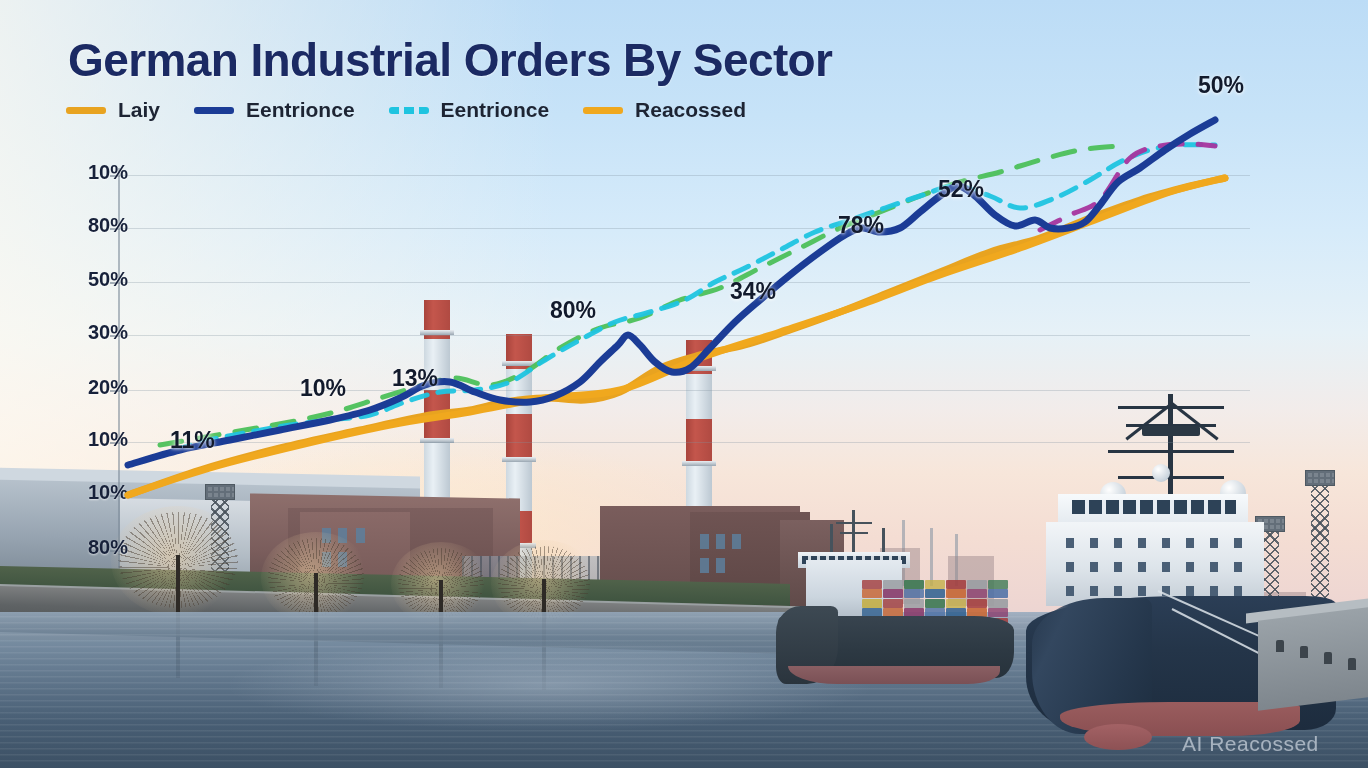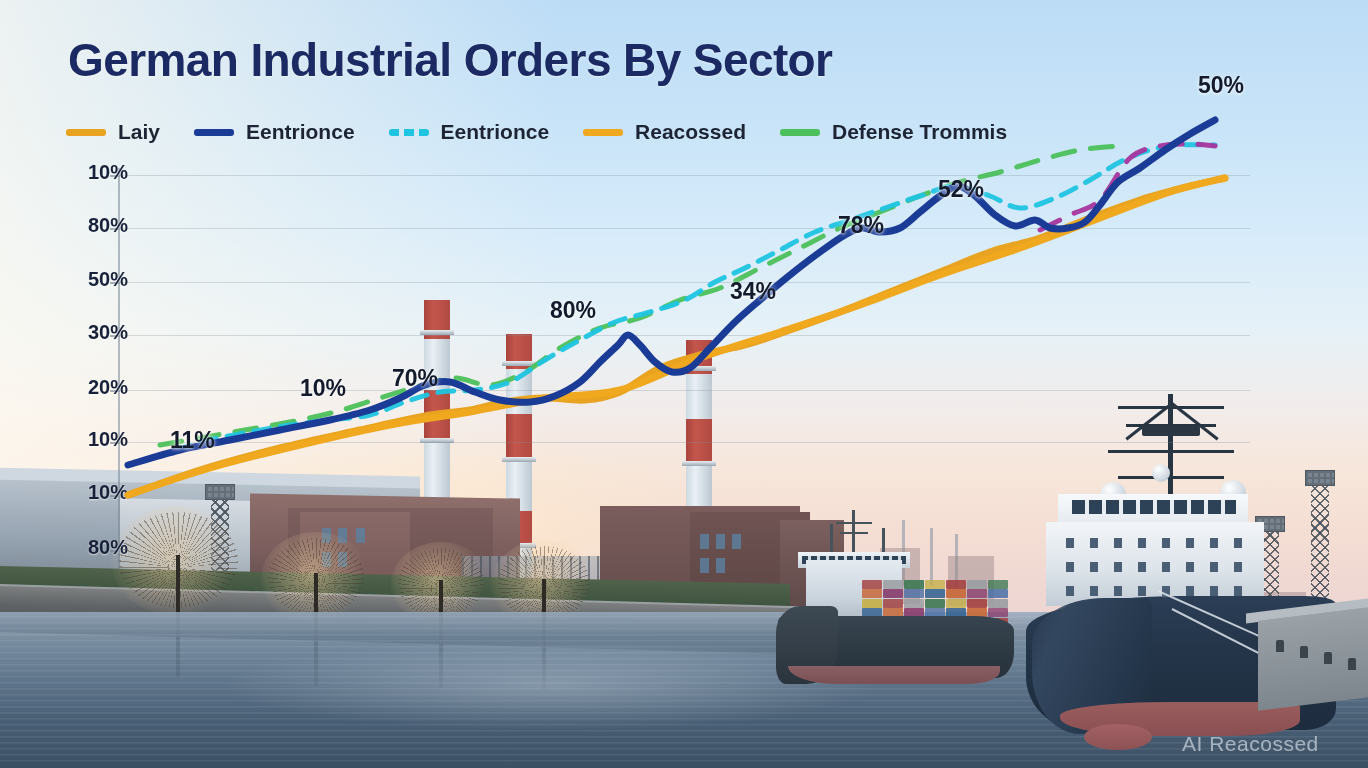--- a/index.html
+++ b/index.html
@@ -277,21 +277,21 @@
   .chart-layer { position:absolute; inset:0; }
 
   .title {
     position:absolute; left:68px; top:33px;
     font-size:46px; font-weight:700; color:#1b2a63;
     letter-spacing:-.6px; white-space:nowrap;
     text-shadow:0 1px 2px rgba(255,255,255,.55);
   }
 
   .legend {
-    position:absolute; left:66px; top:120px;
+    position:absolute; left:66px; top:98px;
     display:flex; align-items:center; gap:0px; white-space:nowrap;
   }
   .lg-item { display:flex; align-items:center; margin-right:34px; }
   .lg-swatch { width:40px; height:7px; border-radius:3px; margin-right:12px; }
   .lg-label { font-size:21px; font-weight:600; color:#1d2433; }
 
   .ylabels { position:absolute; left:0; top:0; width:1368px; height:768px; }
   .ytick {
     position:absolute; font-size:20px; font-weight:700; color:#17213a;
     text-align:right; width:70px;
@@ -569,24 +569,20 @@
           <span class="lg-label">Eentrionce</span>
         </div>
         <div class="lg-item">
           <span class="lg-swatch" style="background: repeating-linear-gradient(90deg, rgb(31, 196, 224) 0px, rgb(31, 196, 224) 10px, rgba(0, 0, 0, 0) 10px, rgba(0, 0, 0, 0) 15px);"></span>
           <span class="lg-label">Eentrionce</span>
         </div>
         <div class="lg-item">
           <span class="lg-swatch" style="background: rgb(240, 168, 30);"></span>
           <span class="lg-label">Reacossed</span>
         </div>
-        <div class="lg-item">
-          <span class="lg-swatch" style="background: rgb(76, 192, 90);"></span>
-          <span class="lg-label">Defense Trommis</span>
-        </div>
       </div>
 
     <div class="axis-line"></div>
     <div id="grid">
         <div class="tickmark" style="top: 175px;"></div>
         <div class="gridline" style="top: 175px;"></div>
         <div class="tickmark" style="top: 228px;"></div>
         <div class="gridline" style="top: 228px;"></div>
         <div class="tickmark" style="top: 282px;"></div>
         <div class="gridline" style="top: 282px;"></div>
@@ -615,21 +611,21 @@
         <path d="M 175 450 C 180.83333333333334 448.3333333333333, 197.5 443, 210 440 C 222.5 437, 236.66666666666666 434.5, 250 432 C 263.3333333333333 429.5, 276.6666666666667 427, 290 425 C 303.3333333333333 423, 316.6666666666667 421.6666666666667, 330 420 C 343.3333333333333 418.3333333333333, 357.5 418, 370 415 C 382.5 412, 393.3333333333333 405.8333333333333, 405 402 C 416.6666666666667 398.1666666666667, 428.3333333333333 394, 440 392 C 451.6666666666667 390, 463.3333333333333 391.6666666666667, 475 390 C 486.6666666666667 388.3333333333333, 498.3333333333333 387, 510 382 C 521.6666666666666 377, 533.3333333333334 367, 545 360 C 556.6666666666666 353, 568.3333333333334 346.3333333333333, 580 340 C 591.6666666666666 333.6666666666667, 603.3333333333334 326.6666666666667, 615 322 C 626.6666666666666 317.3333333333333, 638.3333333333334 315.6666666666667, 650 312 C 661.6666666666666 308.3333333333333, 674.1666666666666 305, 685 300 C 695.8333333333334 295, 705 287.3333333333333, 715 282 C 725 276.6666666666667, 734.1666666666666 273.3333333333333, 745 268 C 755.8333333333334 262.6666666666667, 768.3333333333334 256, 780 250 C 791.6666666666666 244, 803.3333333333334 237, 815 232 C 826.6666666666666 227, 838.3333333333334 224, 850 220 C 861.6666666666666 216, 873.3333333333334 212, 885 208 C 896.6666666666666 204, 908.3333333333334 199.66666666666666, 920 196 C 931.6666666666666 192.33333333333334, 943.3333333333334 186, 955 186 C 966.6666666666666 186, 979.1666666666666 192.33333333333334, 990 196 C 1000.8333333333334 199.66666666666666, 1009.1666666666666 207.66666666666666, 1020 208 C 1030.8333333333333 208.33333333333334, 1043.3333333333333 202.66666666666666, 1055 198 C 1066.6666666666667 193.33333333333334, 1079.1666666666667 186, 1090 180 C 1100.8333333333333 174, 1110 167, 1120 162 C 1130 157, 1140 152.83333333333334, 1150 150 C 1160 147.16666666666666, 1169.1666666666667 145.83333333333334, 1180 145 C 1190.8333333333333 144.16666666666666, 1209.1666666666667 145, 1215 145" fill="none" stroke="#1FC4E0" stroke-width="5" stroke-linecap="round" stroke-linejoin="round" stroke-dasharray="16 11" opacity=".95"></path>
         <path d="M 1040 230 C 1045 227.5, 1060 220, 1070 215 C 1080 210, 1090 209.5, 1100 200 C 1110 190.5, 1120 167, 1130 158 C 1140 149, 1150 148.33333333333334, 1160 146 C 1170 143.66666666666666, 1180.8333333333333 144, 1190 144 C 1199.1666666666667 144, 1210.8333333333333 145.66666666666666, 1215 146" fill="none" stroke="#A7359E" stroke-width="5" stroke-linecap="round" stroke-linejoin="round" stroke-dasharray="22 16" opacity=".95"></path>
         <path d="M 128 495 C 140 490.8333333333333, 174.66666666666666 477.8333333333333, 200 470 C 225.33333333333334 462.1666666666667, 253.33333333333334 454.6666666666667, 280 448 C 306.6666666666667 441.3333333333333, 335 435.5, 360 430 C 385 424.5, 411.6666666666667 418.3333333333333, 430 415 C 448.3333333333333 411.6666666666667, 457.5 412.1666666666667, 470 410 C 482.5 407.8333333333333, 492.5 404, 505 402 C 517.5 400, 531.6666666666666 398.3333333333333, 545 398 C 558.3333333333334 397.6666666666667, 572.5 401, 585 400 C 597.5 399, 607.5 397.3333333333333, 620 392 C 632.5 386.6666666666667, 646.6666666666666 374.1666666666667, 660 368 C 673.3333333333334 361.8333333333333, 685.8333333333334 358.8333333333333, 700 355 C 714.1666666666666 351.1666666666667, 730 349.1666666666667, 745 345 C 760 340.8333333333333, 774.1666666666666 335.5, 790 330 C 805.8333333333334 324.5, 823.3333333333334 318.3333333333333, 840 312 C 856.6666666666666 305.6666666666667, 873.3333333333334 298.6666666666667, 890 292 C 906.6666666666666 285.3333333333333, 923.3333333333334 278.6666666666667, 940 272 C 956.6666666666666 265.3333333333333, 973.3333333333334 257.6666666666667, 990 252 C 1006.6666666666666 246.33333333333334, 1023.3333333333334 243.66666666666666, 1040 238 C 1056.6666666666667 232.33333333333334, 1073.3333333333333 224.33333333333334, 1090 218 C 1106.6666666666667 211.66666666666666, 1123.3333333333333 205.33333333333334, 1140 200 C 1156.6666666666667 194.66666666666666, 1175.8333333333333 189.66666666666666, 1190 186 C 1204.1666666666667 182.33333333333334, 1219.1666666666667 179.33333333333334, 1225 178" fill="none" stroke="#E8A320" stroke-width="7" stroke-linecap="round" stroke-linejoin="round"></path>
         <path d="M 128 495 C 141.66666666666666 490.5, 181.33333333333334 476.3333333333333, 210 468 C 238.66666666666666 459.6666666666667, 270 452.1666666666667, 300 445 C 330 437.8333333333333, 361.6666666666667 430.5, 390 425 C 418.3333333333333 419.5, 444.1666666666667 416.5, 470 412 C 495.8333333333333 407.5, 520 401.6666666666667, 545 398 C 570 394.3333333333333, 594.1666666666666 396.6666666666667, 620 390 C 645.8333333333334 383.3333333333333, 673.3333333333334 367.6666666666667, 700 358 C 726.6666666666666 348.3333333333333, 753.3333333333334 340.8333333333333, 780 332 C 806.6666666666666 323.1666666666667, 833.3333333333334 314.5, 860 305 C 886.6666666666666 295.5, 913.3333333333334 284.5, 940 275 C 966.6666666666666 265.5, 993.3333333333334 257.5, 1020 248 C 1046.6666666666667 238.5, 1075 227.33333333333334, 1100 218 C 1125 208.66666666666666, 1149.1666666666667 198.66666666666666, 1170 192 C 1190.8333333333333 185.33333333333334, 1215.8333333333333 180.33333333333334, 1225 178" fill="none" stroke="#F0A81E" stroke-width="7" stroke-linecap="round" stroke-linejoin="round"></path>
         <path d="M 128 465 C 136.66666666666666 462.5, 163 454.1666666666667, 180 450 C 197 445.8333333333333, 213.33333333333334 443.3333333333333, 230 440 C 246.66666666666666 436.6666666666667, 263.3333333333333 433.3333333333333, 280 430 C 296.6666666666667 426.6666666666667, 315 423.3333333333333, 330 420 C 345 416.6666666666667, 358.3333333333333 413.6666666666667, 370 410 C 381.6666666666667 406.3333333333333, 390.8333333333333 402.1666666666667, 400 398 C 409.1666666666667 393.8333333333333, 416.6666666666667 387.6666666666667, 425 385 C 433.3333333333333 382.3333333333333, 441.6666666666667 380.8333333333333, 450 382 C 458.3333333333333 383.1666666666667, 466.6666666666667 389, 475 392 C 483.3333333333333 395, 490.8333333333333 398.3333333333333, 500 400 C 509.1666666666667 401.6666666666667, 520.8333333333334 402.6666666666667, 530 402 C 539.1666666666666 401.3333333333333, 546.6666666666666 399.3333333333333, 555 396 C 563.3333333333334 392.6666666666667, 572.5 387.6666666666667, 580 382 C 587.5 376.3333333333333, 593.6666666666666 368.1666666666667, 600 362 C 606.3333333333334 355.8333333333333, 613.3333333333334 349.5, 618 345 C 622.6666666666666 340.5, 624.3333333333334 335, 628 335 C 631.6666666666666 335, 635.5 340.5, 640 345 C 644.5 349.5, 649.6666666666666 357.5, 655 362 C 660.3333333333334 366.5, 666.1666666666666 371, 672 372 C 677.8333333333334 373, 683.6666666666666 372, 690 368 C 696.3333333333334 364, 702.5 355.6666666666667, 710 348 C 717.5 340.3333333333333, 726.6666666666666 330, 735 322 C 743.3333333333334 314, 750.8333333333334 307.8333333333333, 760 300 C 769.1666666666666 292.1666666666667, 780 283, 790 275 C 800 267, 810.8333333333334 258.6666666666667, 820 252 C 829.1666666666666 245.33333333333334, 838 239, 845 235 C 852 231, 856.1666666666666 228.5, 862 228 C 867.8333333333334 227.5, 873.6666666666666 232, 880 232 C 886.3333333333334 232, 893.3333333333334 231.33333333333334, 900 228 C 906.6666666666666 224.66666666666666, 913.3333333333334 217.33333333333334, 920 212 C 926.6666666666666 206.66666666666666, 933.6666666666666 200.33333333333334, 940 196 C 946.3333333333334 191.66666666666666, 952.1666666666666 186, 958 186 C 963.8333333333334 186, 968.8333333333334 191.16666666666666, 975 196 C 981.1666666666666 200.83333333333334, 988.3333333333334 210, 995 215 C 1001.6666666666666 220, 1008.3333333333334 225.16666666666666, 1015 226 C 1021.6666666666666 226.83333333333334, 1029.1666666666667 219.66666666666666, 1035 220 C 1040.8333333333333 220.33333333333334, 1044.5 226.66666666666666, 1050 228 C 1055.5 229.33333333333334, 1062.1666666666667 229, 1068 228 C 1073.8333333333333 227, 1079.6666666666667 225.83333333333334, 1085 222 C 1090.3333333333333 218.16666666666666, 1094.5 211.66666666666666, 1100 205 C 1105.5 198.33333333333334, 1111.3333333333333 188.16666666666666, 1118 182 C 1124.6666666666667 175.83333333333334, 1132.1666666666667 173.33333333333334, 1140 168 C 1147.8333333333333 162.66666666666666, 1156.6666666666667 155.66666666666666, 1165 150 C 1173.3333333333333 144.33333333333334, 1181.6666666666667 139, 1190 134 C 1198.3333333333333 129, 1210.8333333333333 122.33333333333333, 1215 120" fill="none" stroke="#1B3C96" stroke-width="7" stroke-linecap="round" stroke-linejoin="round"></path>
       </svg>
 
     <div id="dlabels">
         <div class="dlabel" style="left: 170px; top: 427px;">11%</div>
         <div class="dlabel" style="left: 300px; top: 375px;">10%</div>
-        <div class="dlabel" style="left: 392px; top: 365px;">70%</div>
+        <div class="dlabel" style="left: 392px; top: 365px;">13%</div>
         <div class="dlabel" style="left: 550px; top: 297px;">80%</div>
         <div class="dlabel" style="left: 730px; top: 278px;">34%</div>
         <div class="dlabel" style="left: 838px; top: 212px;">78%</div>
         <div class="dlabel" style="left: 938px; top: 176px;">52%</div>
         <div class="dlabel" style="left: 1198px; top: 72px;">50%</div>
       </div>
 
     <div class="watermark">AI Reacossed</div>
   </div>
 

